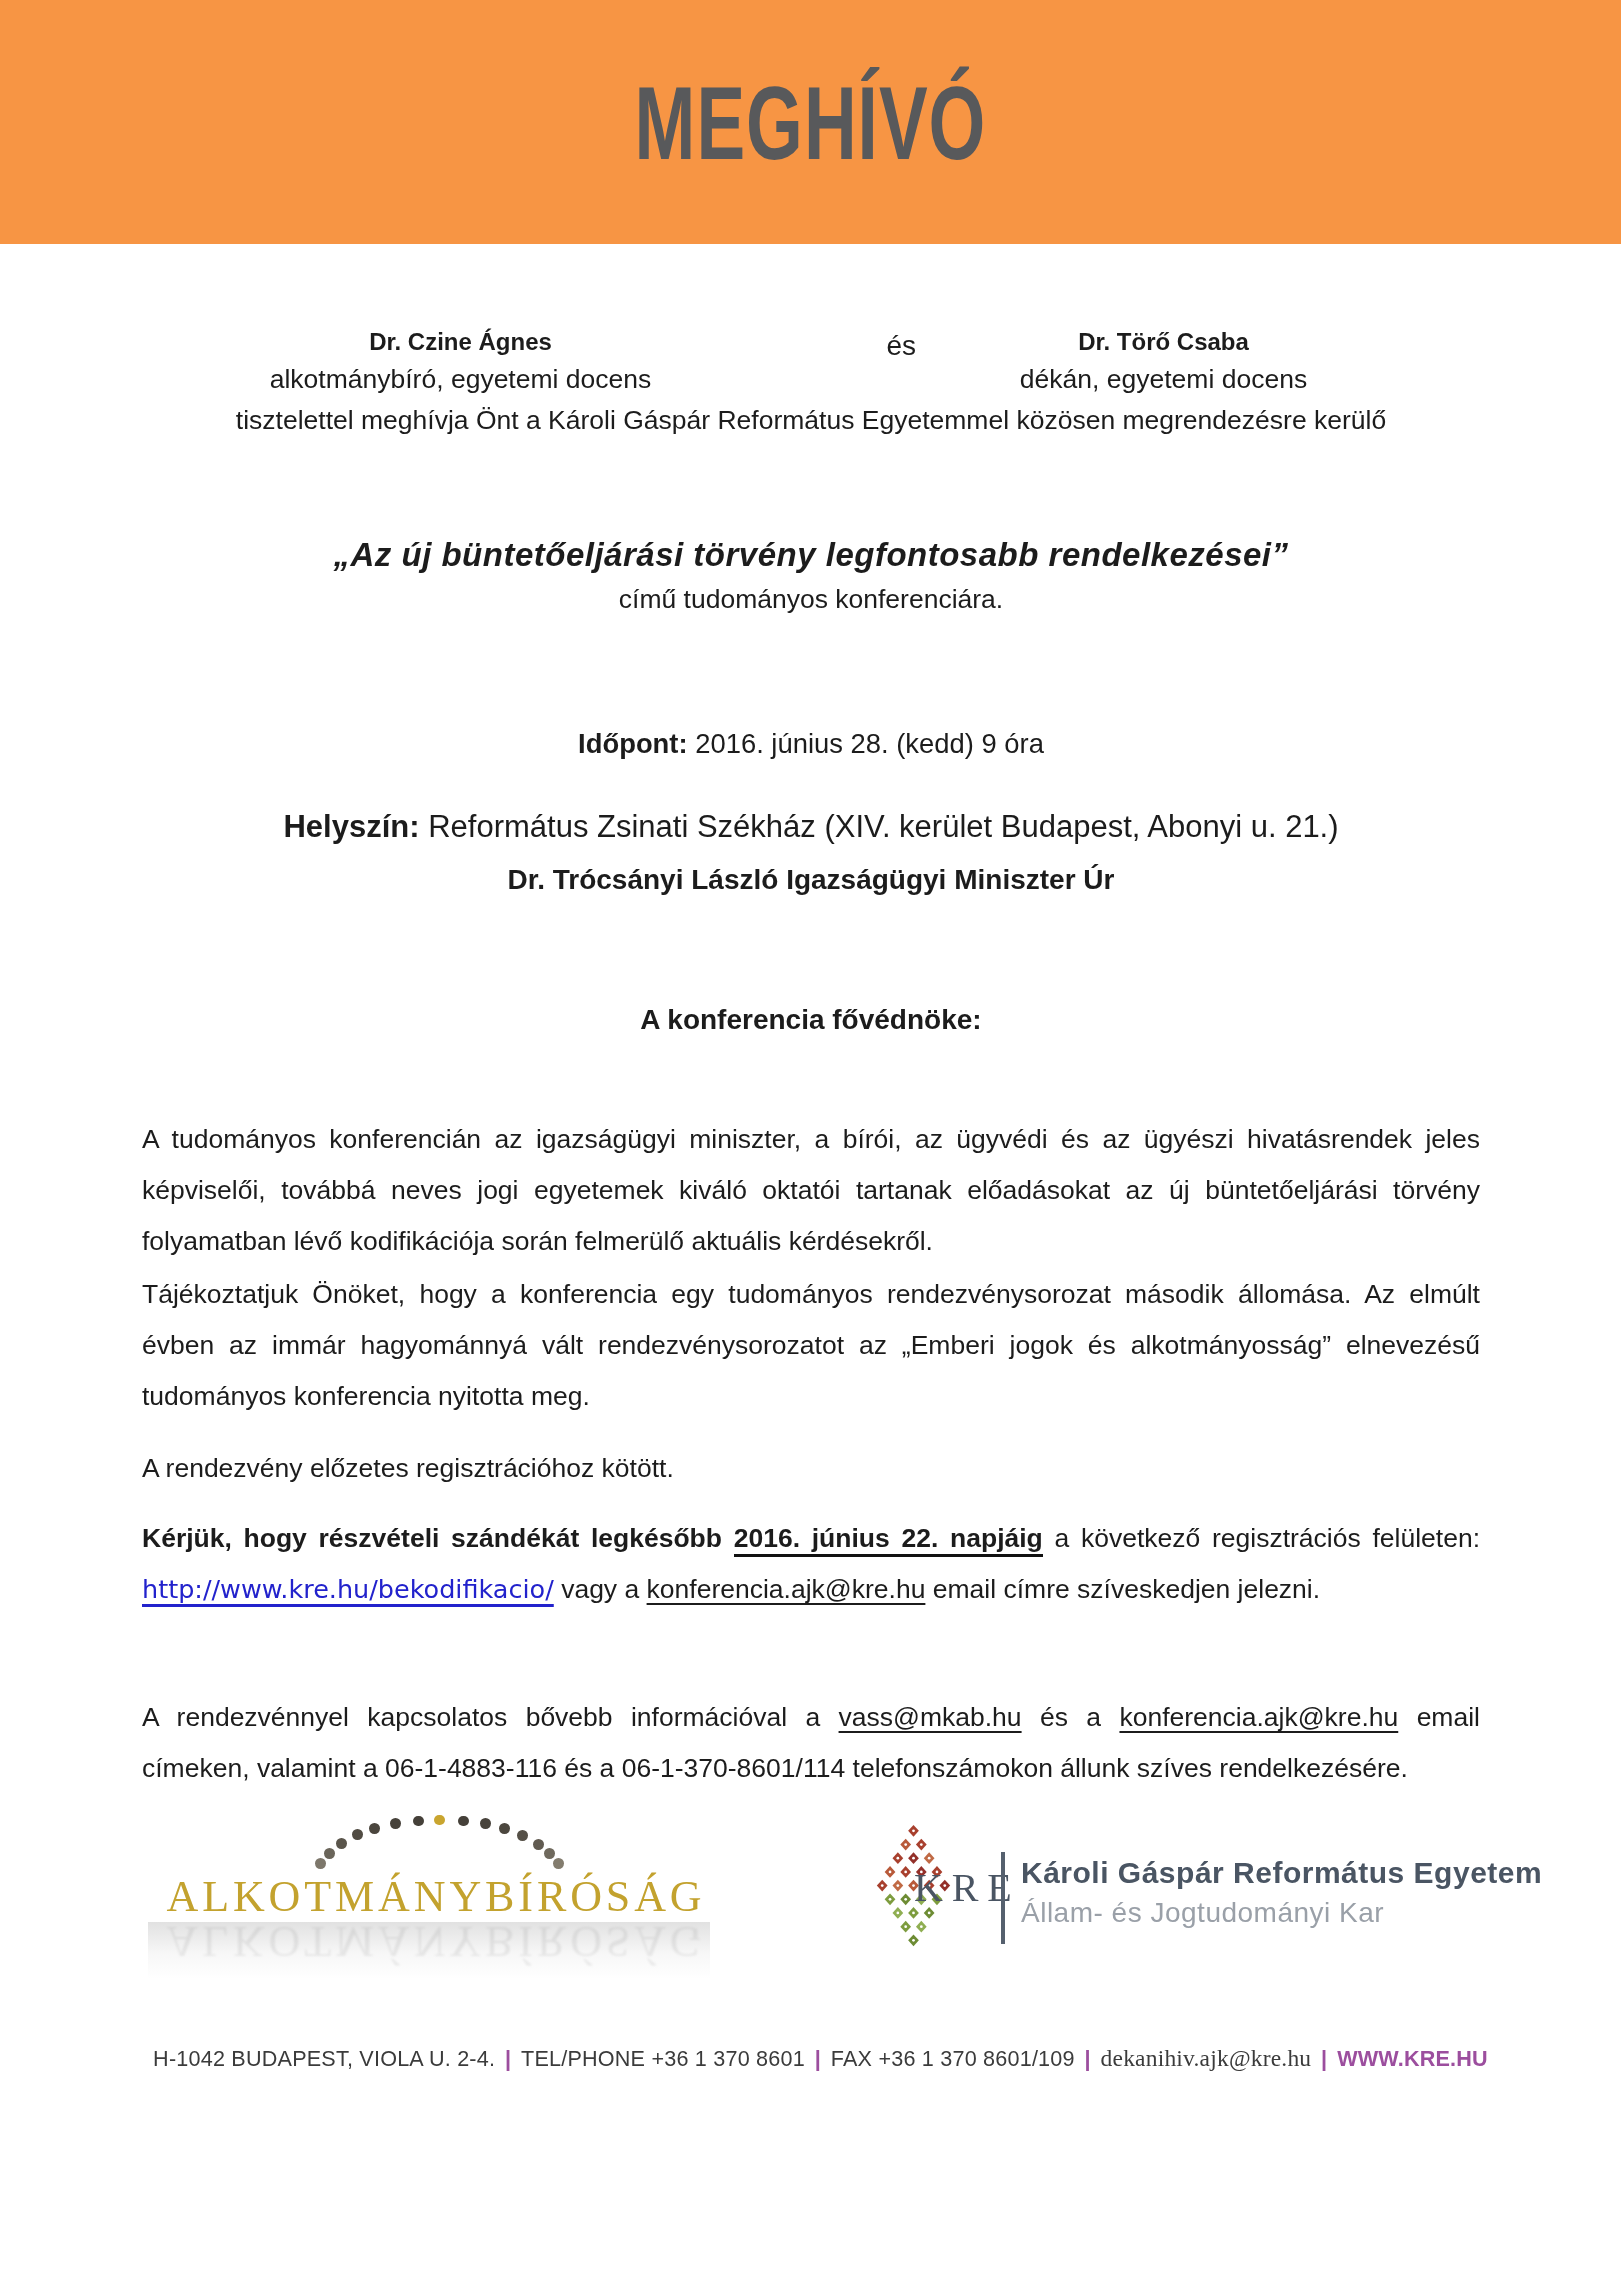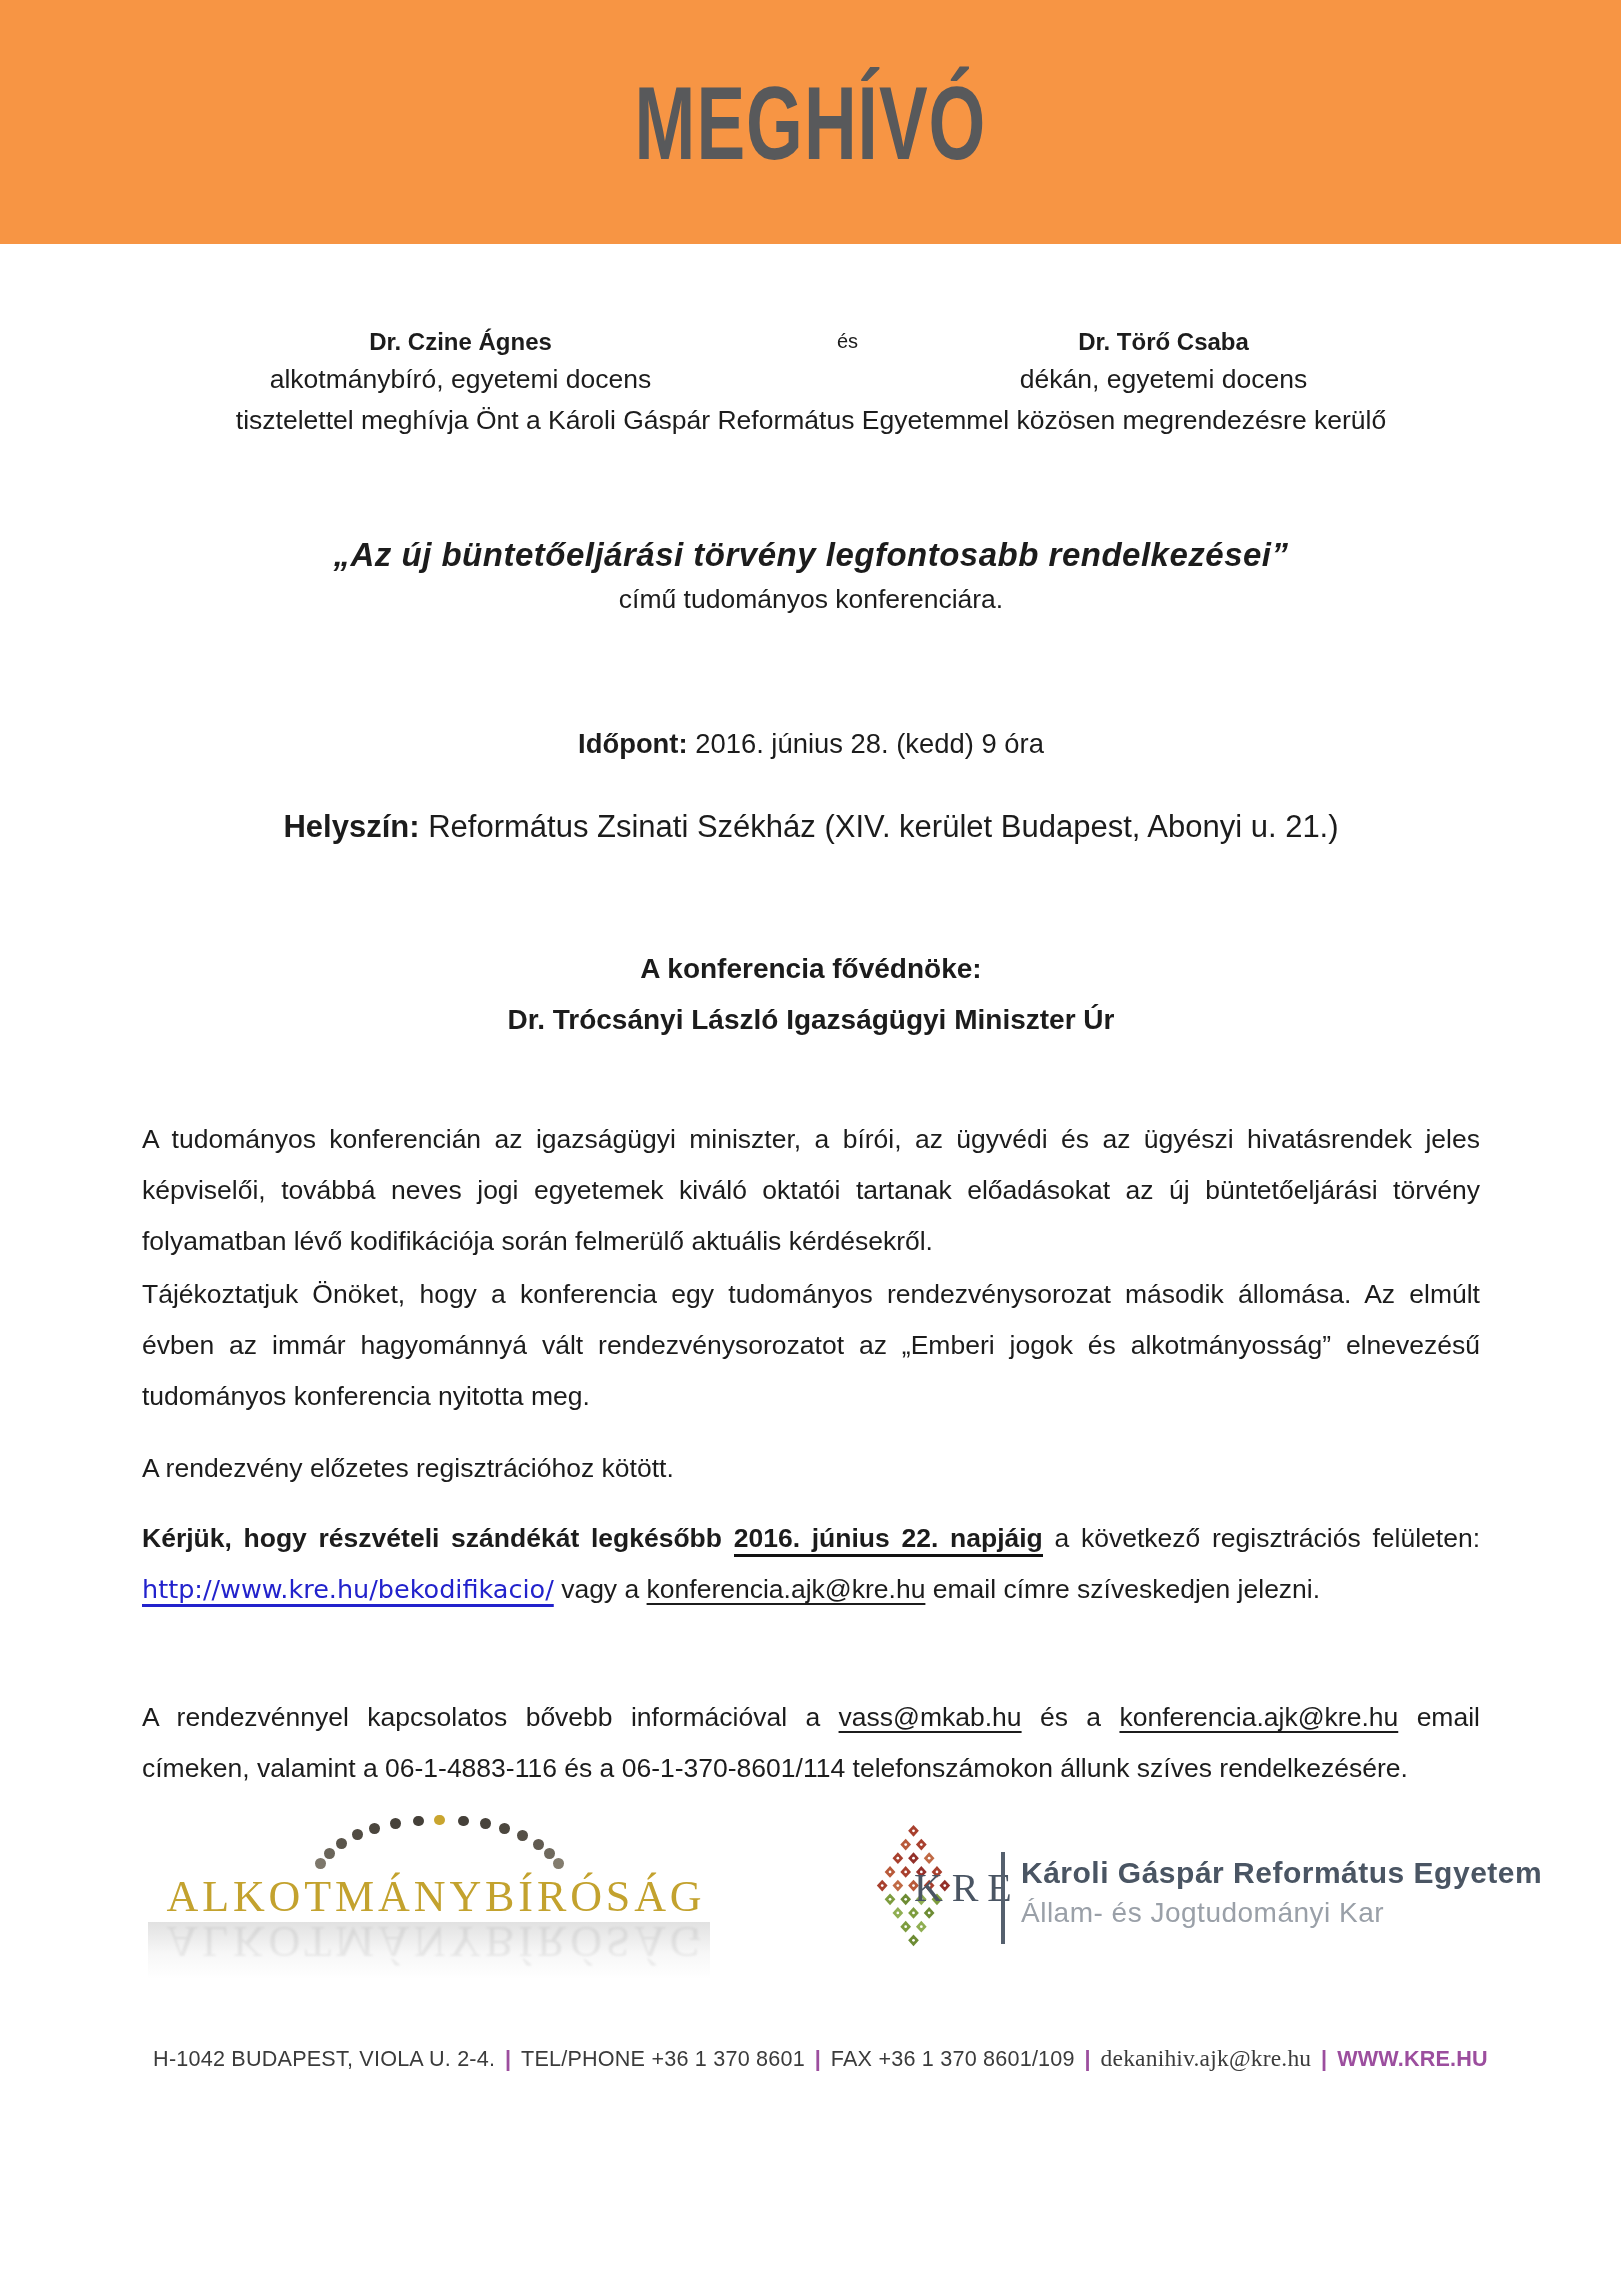--- a/index.html
+++ b/index.html
@@ -14,21 +14,21 @@
   }
 
   
   .content { padding:0 141px 0 142px; }
 
   .hosts { display:grid; grid-template-columns:637px 137px auto; margin-top:84px; }
   .host { text-align:center; }
   .host-right { padding-right:69px; }
   .host-name { font-weight:bold; font-size:24px; }
   .host-role { font-size:26.5px; margin-top:7.8px; }
-  .conj { text-align:center; font-size:20px; padding-top:2px; }
+  .conj { text-align:right; font-size:28px; padding-top:2px; }
 
   .center { text-align:center; }
   .intro { margin:45px 0 0 0; font-size:26.5px; }
   .conf-title { margin:90px 0 0 0; font-size:33px; font-weight:bold; font-style:italic; letter-spacing:0.5px; }
   .subtitle { margin:43px 0 0 0; font-size:26.5px; }
   .meta1 { margin:103px 0 0 0; font-size:27.4px; }
   .meta2 { margin:49px 0 0 0; font-size:31px; }
   .meta b { font-weight:bold; }
   .patron-h { margin:108px 0 0 0; font-size:28px; font-weight:bold; }
   .patron-n { margin:19.6px 0 0 0; font-size:28px; font-weight:bold; }
@@ -114,22 +114,22 @@
     <p class="center intro para">tisztelettel meghívja Önt a Károli Gáspár Református Egyetemmel közösen megrendezésre kerülő</p>
 
     <div class="center conf-title">„Az új büntetőeljárási törvény legfontosabb rendelkezései”</div>
 
     <p class="center subtitle para">című tudományos konferenciára.</p>
 
     <p class="center meta meta1"><b>Időpont:</b> <span>2016. június 28. (kedd) 9 óra</span></p>
 
     <p class="center meta meta2"><b>Helyszín:</b> <span>Református Zsinati Székház (XIV. kerület Budapest, Abonyi u. 21.)</span></p>
 
+    <p class="center patron-n">Dr. Trócsányi László Igazságügyi Miniszter Úr</p>
     <p class="center patron-h">A konferencia fővédnöke:</p>
-    <p class="center patron-n">Dr. Trócsányi László Igazságügyi Miniszter Úr</p>
 
     <p class="para just p1">A tudományos konferencián az igazságügyi miniszter, a bírói, az ügyvédi és az ügyészi hivatásrendek jeles képviselői, továbbá neves jogi egyetemek kiváló oktatói tartanak előadásokat az új büntetőeljárási törvény folyamatban lévő kodifikációja során felmerülő aktuális kérdésekről.</p>
 
     <p class="para just p2">Tájékoztatjuk Önöket, hogy a konferencia egy tudományos rendezvénysorozat második állomása. Az elmúlt évben az immár hagyománnyá vált rendezvénysorozatot az „Emberi jogok és alkotmányosság” elnevezésű tudományos konferencia nyitotta meg.</p>
 
     <p class="para p3">A rendezvény előzetes regisztrációhoz kötött.</p>
 
     <p class="para just reg">
       <b>Kérjük, hogy részvételi szándékát legkésőbb</b>
       <b class="deadline">2016. június 22. napjáig</b>

